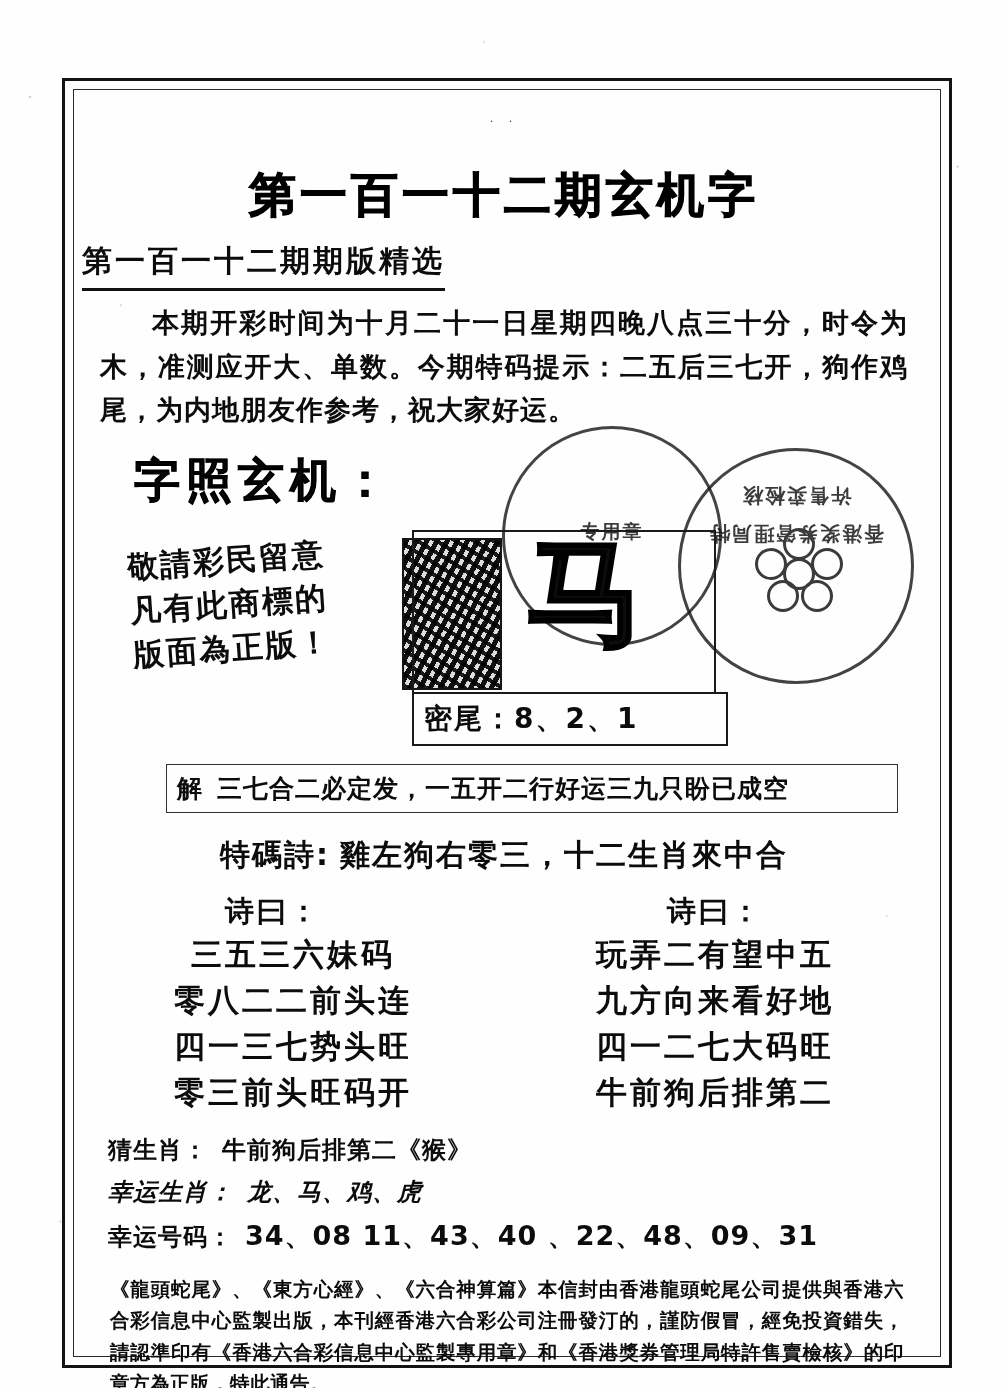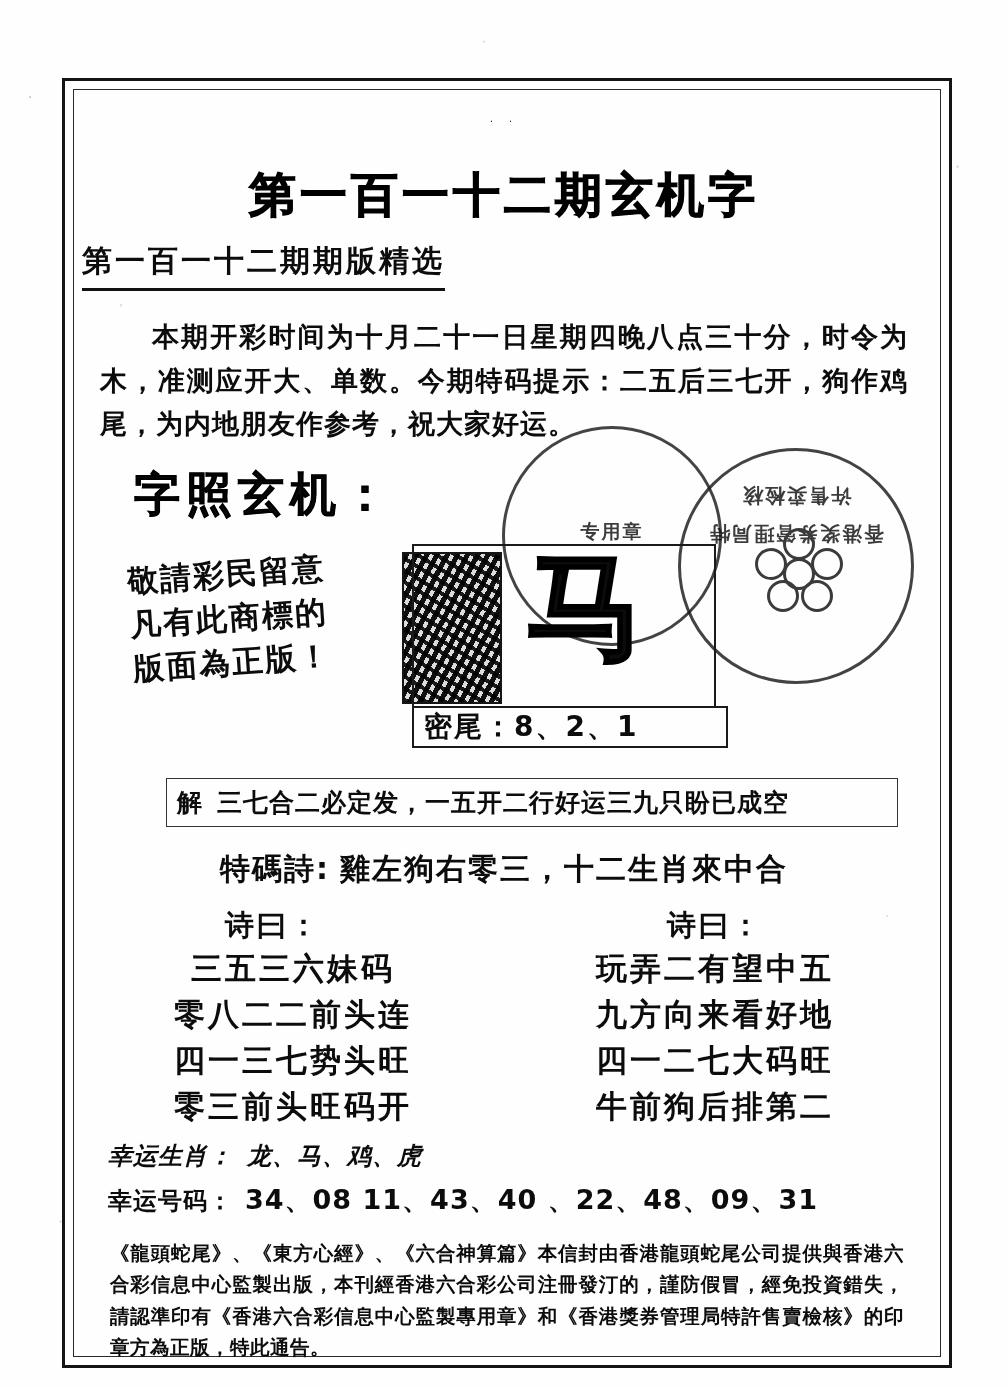--- a/index.html
+++ b/index.html
@@ -74,21 +74,21 @@
   .subtitle {
     display: inline-block;
     font-size: 30px;
     font-weight: bold;
     letter-spacing: 3px;
     border-bottom: 3px solid #111;
     padding-bottom: 6px;
   }
 
   .para {
-    margin: 24px 18px 0 18px;
+    margin: 10px 18px 0 18px;
     font-size: 27px;
     line-height: 1.62;
     letter-spacing: 1px;
     text-align: justify;
     text-indent: 52px;
     font-weight: bold;
   }
 
   .zizhao {
     margin: 18px 0 0 52px;
@@ -194,21 +194,21 @@
     font-size: 118px;
     font-weight: bold;
     line-height: 1;
     -webkit-text-stroke: 2px #000;
   }
   .miwei {
     position: absolute;
     left: 330px; top: 172px;
     width: 292px;
     border: 2px solid #1a1a1a;
-    padding: 0 10px;
+    padding: 6px 10px;
     font-size: 28px;
     font-weight: bold;
     letter-spacing: 2px;
   }
 
   .jie {
     margin: 14px 28px 0 84px;
     border: 1px solid #333;
     padding: 7px 10px;
     font-size: 25px;
@@ -357,20 +357,23 @@
       </div>
       <div class="poem-col right">
         <div class="poem-head">诗曰：</div>
         <div class="poem-line">玩弄二有望中五</div>
         <div class="poem-line">九方向来看好地</div>
         <div class="poem-line">四一二七大码旺</div>
         <div class="poem-line">牛前狗后排第二</div>
       </div>
     </div>
 
+    <div class="guess">
+      <span class="lab">猜生肖：</span><span>牛前狗后排第二《猴》</span>
+    </div>
 
     <div class="lucky">
       <span class="lab">幸运生肖：</span><span>龙、马、鸡、虎</span>
     </div>
 
     <div class="numbers">
       <span class="lab">幸运号码：</span><span>34、08 11、43、40 、22、48、09、31</span>
     </div>
 
     <div class="footer">《龍頭蛇尾》、《東方心經》、《六合神算篇》本信封由香港龍頭蛇尾公司提供與香港六合彩信息中心監製出版，本刊經香港六合彩公司注冊發汀的，謹防假冒，經免投資錯失，請認準印有《香港六合彩信息中心監製專用章》和《香港獎券管理局特許售賣檢核》的印章方為正版，特此通告。</div>

